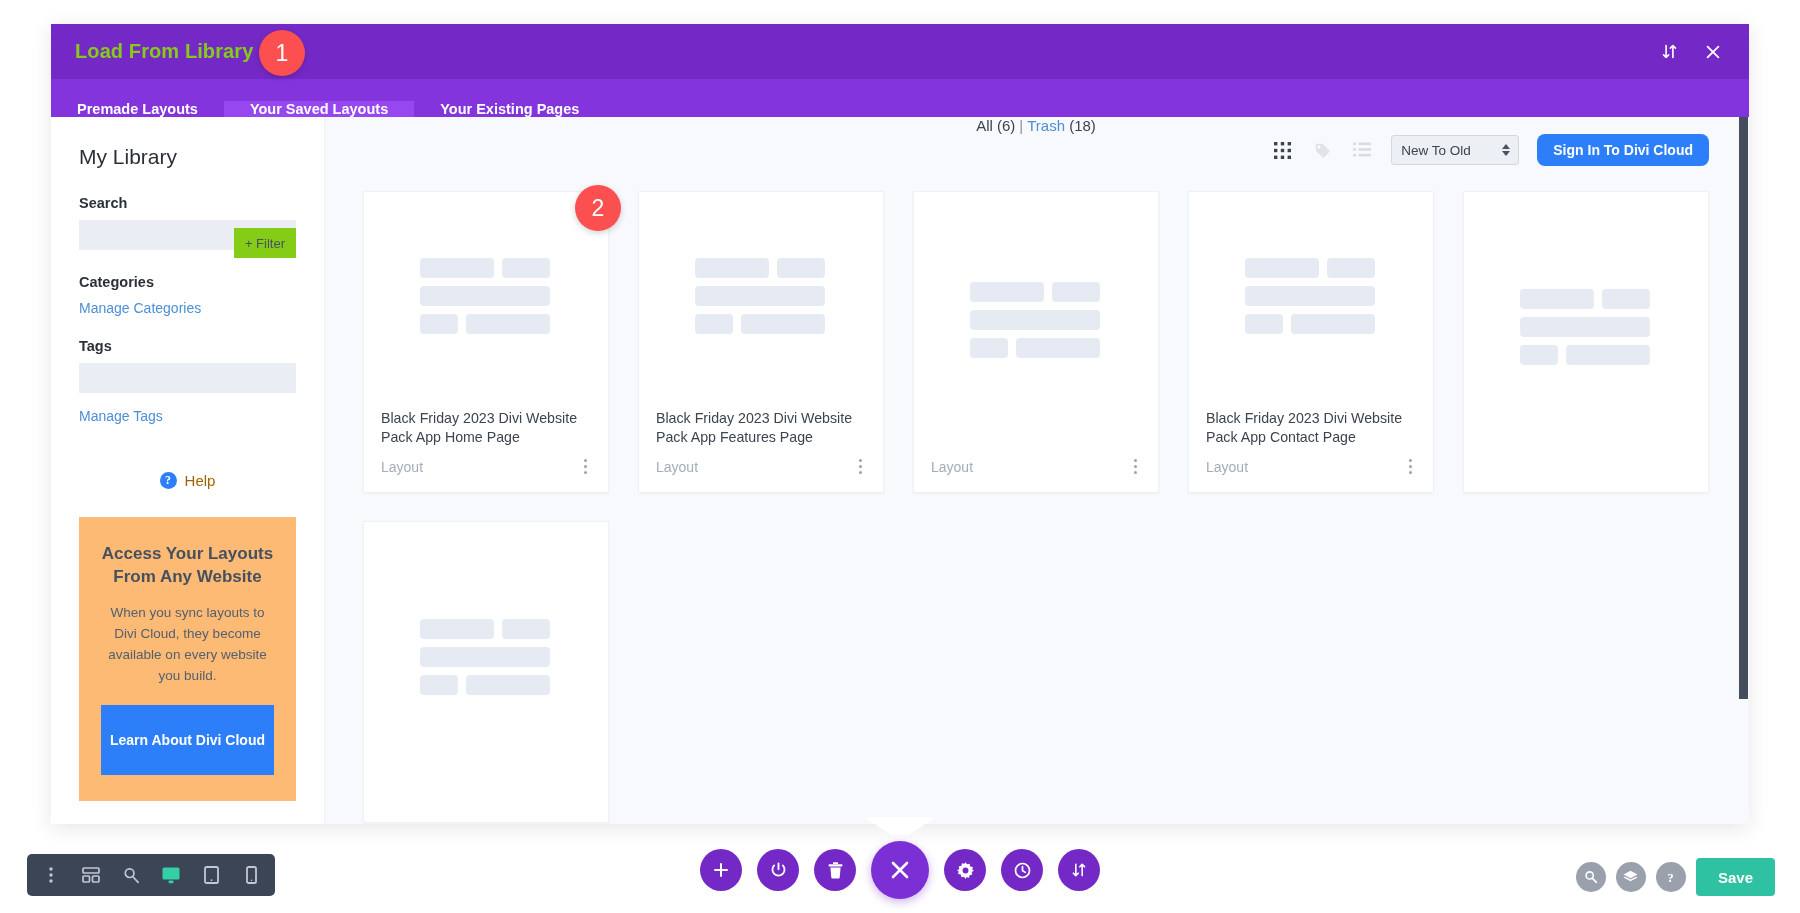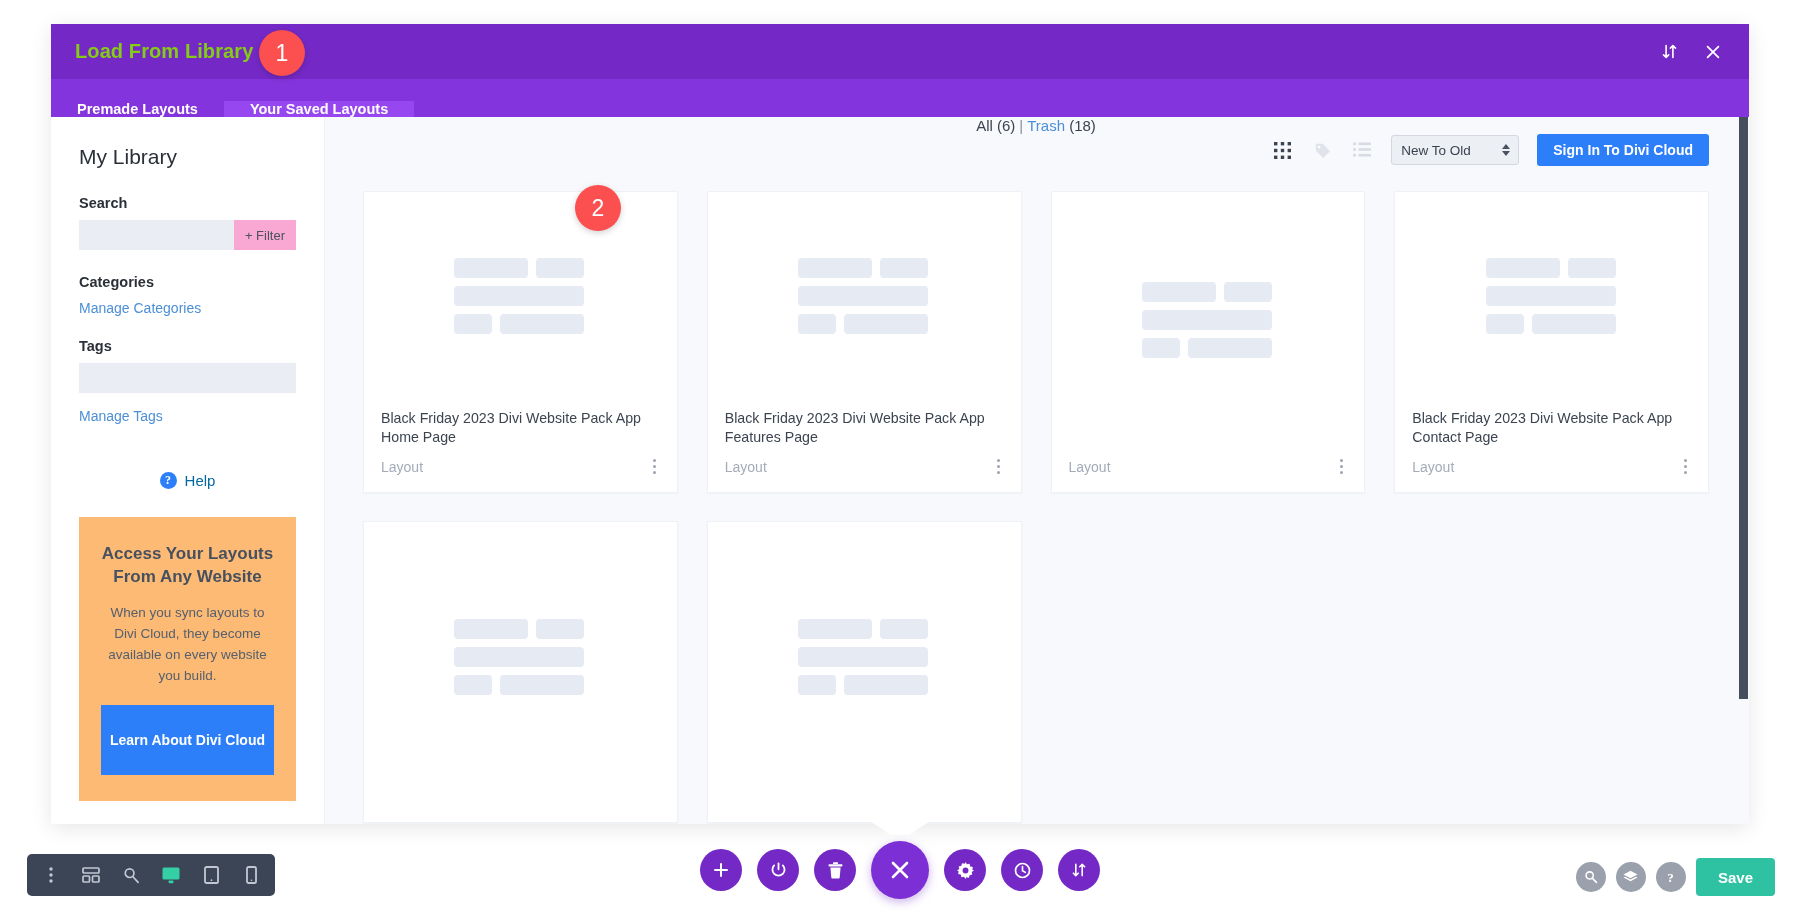--- a/index.html
+++ b/index.html
@@ -82,43 +82,43 @@
     display: flex; align-items: center; margin-bottom: 24px;
   }
   .search-input {
     border: 0; background: transparent; outline: none;
     height: 100%; width: 100%;
     padding: 0 62px 0 9px;
     font-family: inherit; font-size: 13px; color: #2b3038;
     caret-color: #2d7ff9;
   }
   .filter-btn {
-    position: absolute; right: 0; top: 0; height: 30px;
-    background: #f9a8d4; color: #4a5160;
+    position: absolute; right: 0; top: 8px; height: 30px;
+    background: #84cc16; color: #4a5160;
     font-size: 13px; display: flex; align-items: center;
     padding: 0 11px; cursor: pointer; white-space: nowrap;
   }
   .manage-link {
     color: #4c8fd6; font-size: 14px; text-decoration: none;
     display: inline-block; margin-bottom: 22px; cursor: pointer;
   }
   .tags-box {
     height: 30px; background: #eaeef4; margin-bottom: 14px;
   }
   .help-row {
     display: flex; align-items: center; justify-content: center;
     gap: 8px; margin-top: 26px; margin-bottom: 28px; cursor: pointer;
   }
   .help-icon {
     width: 17px; height: 17px; border-radius: 50%;
     background: #2d7ff9; color: #fff; font-size: 12px; font-weight: 700;
     display: flex; align-items: center; justify-content: center;
     font-family: "Liberation Serif", serif;
   }
-  .help-text { font-size: 15px; color: #0369a1; }
+  .help-text { font-size: 15px; color: #a16207; }
 
   .promo {
     background: #fdba74; padding: 26px 22px 26px 22px; text-align: center;
   }
   .promo-title {
     font-size: 17px; font-weight: 700; color: #46505f;
     line-height: 1.35; margin-bottom: 14px;
   }
   .promo-text {
     font-size: 13.5px; color: #54606f; line-height: 1.55; margin-bottom: 18px;
@@ -156,28 +156,28 @@
     display: flex; align-items: center; padding: 0 9px;
   }
   .select-wrap .val { font-size: 13.5px; color: #3c434f; }
   .select-arrows {
     position: absolute; right: 8px; top: 50%; transform: translateY(-50%);
     display: flex; flex-direction: column; gap: 2px;
   }
   .cloud-btn {
     border: 0; background: #2d7ff9; color: #fff;
     font-family: inherit; font-size: 14px; font-weight: 600;
-    height: 32px; padding: 0 16px; border-radius: 3px; cursor: pointer;
+    height: 32px; padding: 0 16px; border-radius: 8px; cursor: pointer;
     white-space: nowrap;
   }
 
   
   .grid {
     display: grid;
-    grid-template-columns: repeat(4, 1fr);
+    grid-template-columns: repeat(5, 1fr);
     gap: 28px 29px;
   }
   .card {
     background: #ffffff; border: 1px solid #eef1f5;
     box-shadow: 0 1px 2px rgba(20,30,60,.04);
     display: flex; flex-direction: column;
     height: 302px; cursor: pointer; position: relative;
   }
   .card-thumb {
     flex: 1 1 auto; display: flex; align-items: center; justify-content: center;
@@ -285,20 +285,21 @@
           <svg width="18" height="18" viewBox="0 0 20 20" fill="none" stroke="currentColor" stroke-width="2" stroke-linecap="round">
             <path d="M4 4l12 12M16 4L4 16"></path>
           </svg>
         </span>
       </div>
     </div>
 
     <div class="tabs">
       <div class="tab">Premade Layouts</div>
       <div class="tab active">Your Saved Layouts</div>
+      <div class="tab">Your Existing Pages</div>
     </div>
 
     <div class="modal-body">
 
       <div class="sidebar">
         <div class="sidebar-title">My Library</div>
 
         <div class="field-label">Search</div>
         <div class="search-wrap">
           <input class="search-input" type="text" autofocus="" placeholder="" style="">

